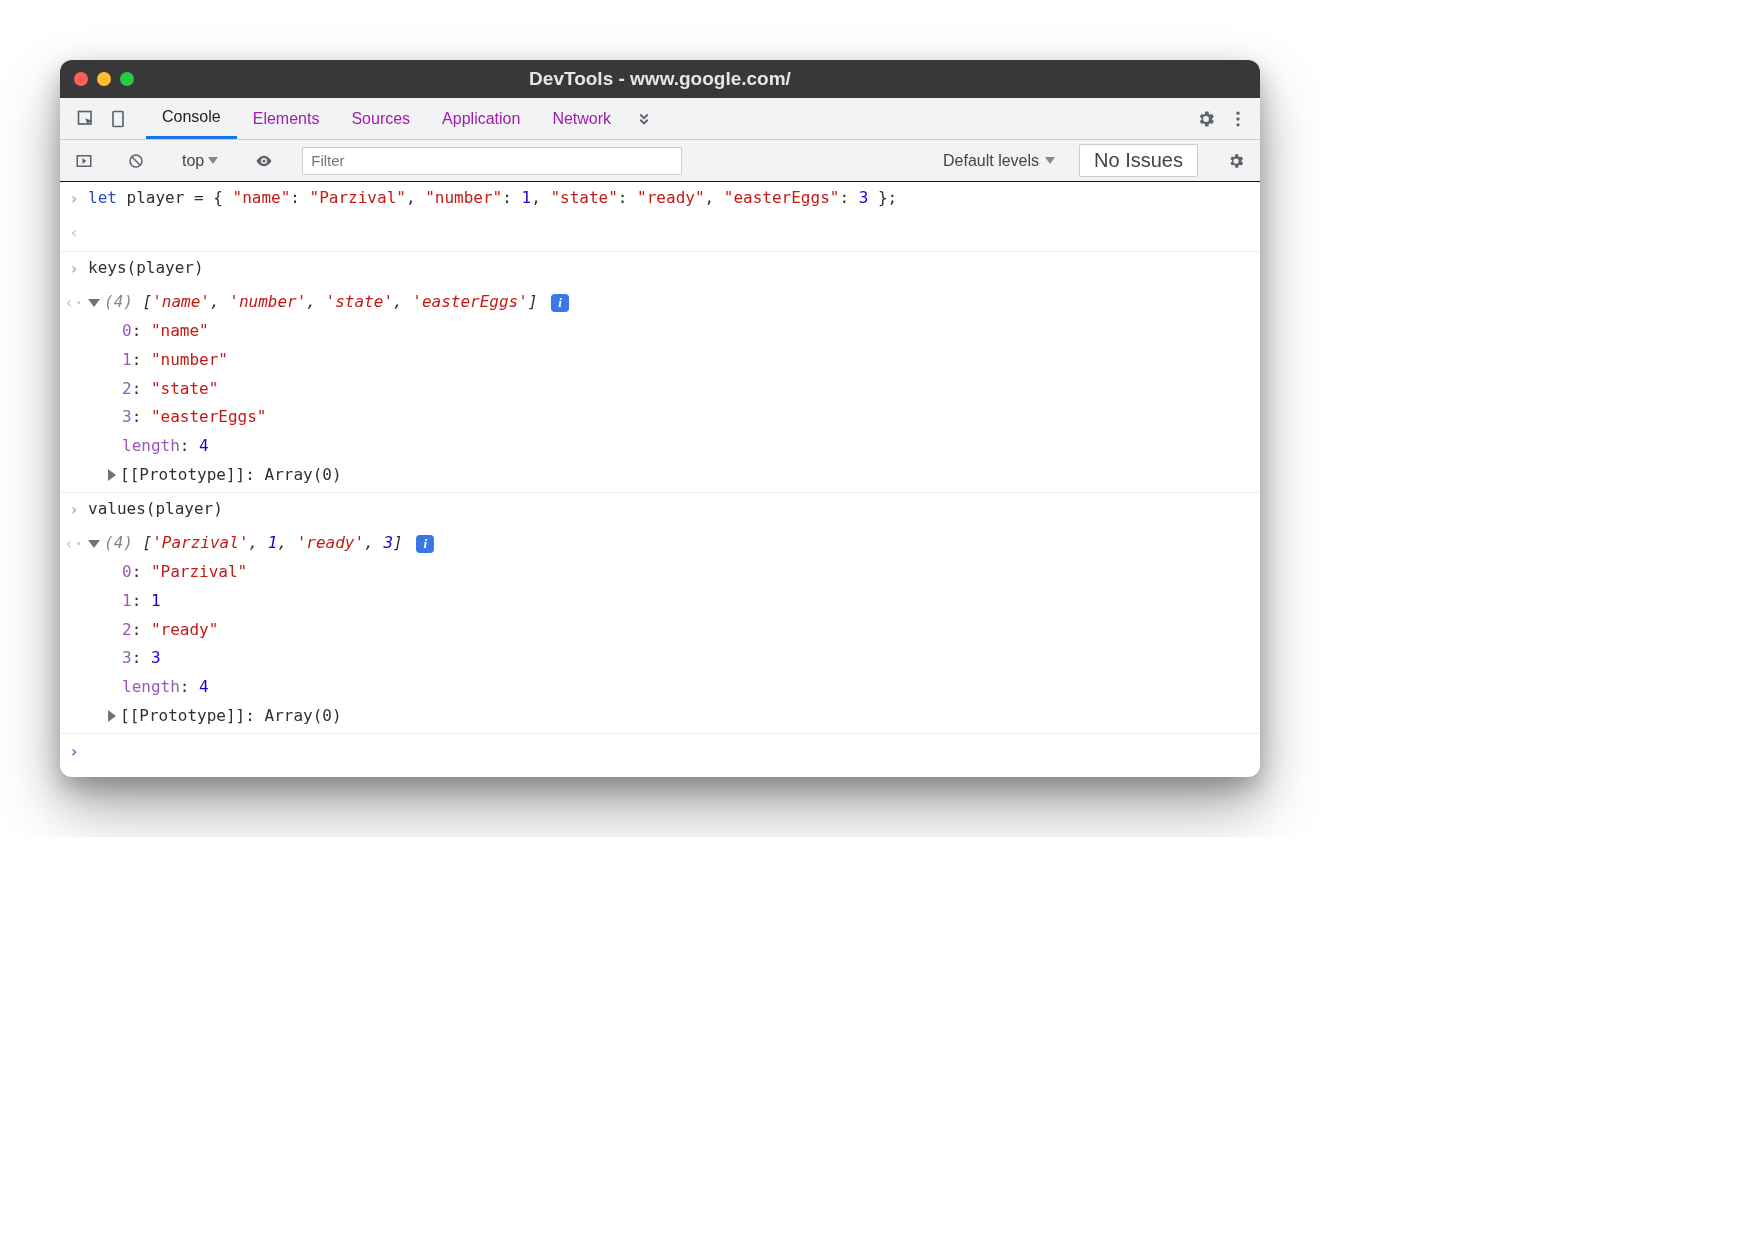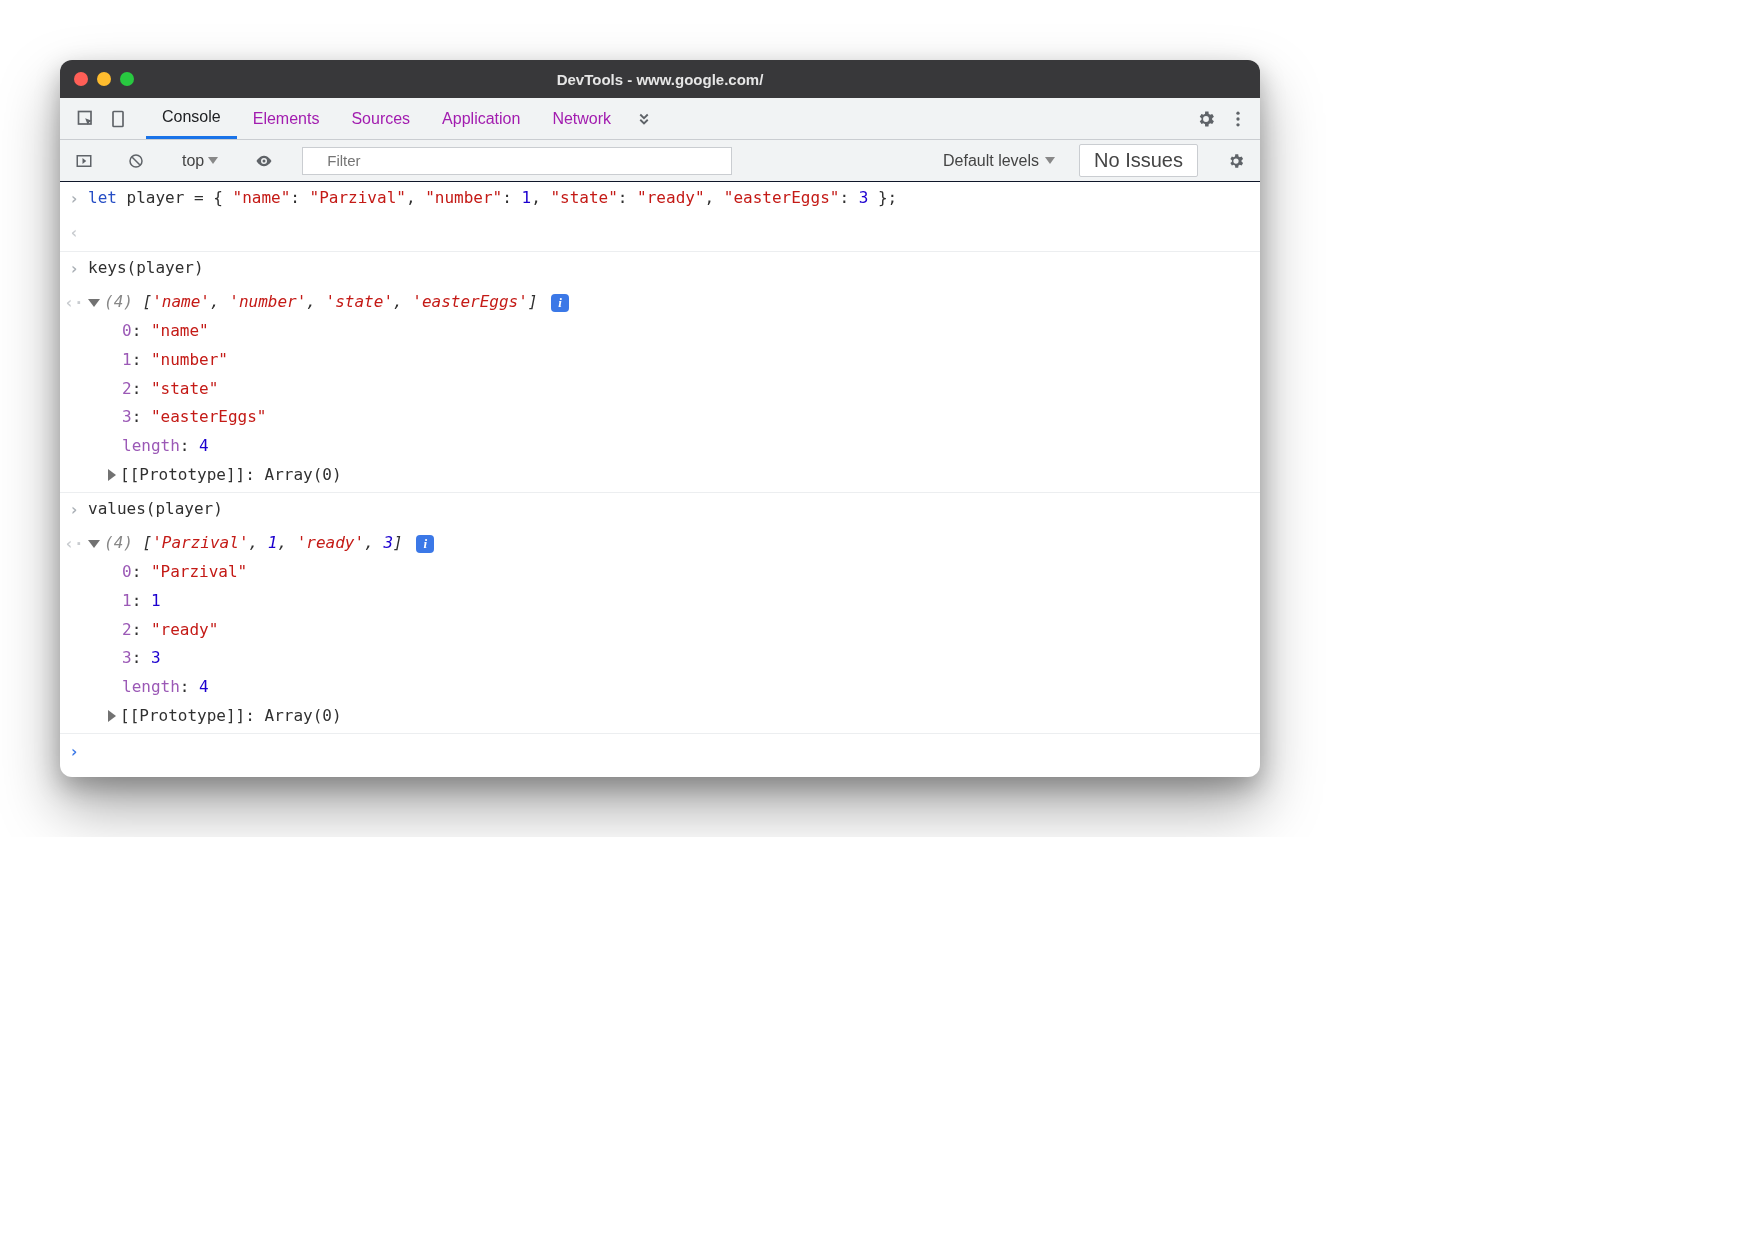--- a/index.html
+++ b/index.html
@@ -24,21 +24,21 @@
     padding: 0 14px;
     position: relative;
   }
   .traffic { display: flex; gap: 9px; }
   .dot { width: 14px; height: 14px; border-radius: 50%; }
   .dot.red { background: #ff5f57; }
   .dot.yellow { background: #febc2e; }
   .dot.green { background: #28c840; }
   .title {
     position: absolute; left: 0; right: 0; text-align: center;
-    color: #e6e6e6; font-size: 15px; font-weight: 600;
+    color: #e6e6e6; font-size: 19px; font-weight: 600;
     pointer-events: none;
   }
   .tabbar {
     background: #f1f3f4;
     border-bottom: 1px solid #cacdd1;
     display: flex; align-items: stretch;
     height: 42px;
     padding: 0 6px 0 10px;
   }
   .tabbar .spacer { flex: 1; }
@@ -64,23 +64,23 @@
     gap: 24px;
   }
   .tb-btn { width:28px; height:28px; display:flex; align-items:center; justify-content:center; color:#5f6368;}
   .tb-btn svg { width:18px; height:18px; }
   .ctx-sel {
     display:flex; align-items:center; gap:4px;
     color:#444; font-size:16px; padding: 2px 8px;
   }
   .tri-down { border-left:5px solid transparent;border-right:5px solid transparent;border-top:7px solid #888; }
   .filter {
-    flex: 0 0 auto; width: 430px; height: 28px;
+    flex: 0 0 auto; width: 380px; height: 28px;
     border: 1px solid #cacdd1; background:#fff;
-    padding: 2px 24px; font-size:15px; color:#555;
+    padding: 2px 8px; font-size:15px; color:#555;
   }
   .levels { color:#444; font-size:16px; display:flex;align-items:center;gap:6px; margin-left:auto; }
   .issues {
     border:1px solid #cacdd1; background:#fff;
     padding: 4px 14px; font-size:20px; color:#444; border-radius:2px;
   }
   .console {
     font-family: Menlo, Consolas, monospace;
     font-size: 16px; line-height: 1.8;
     color: #303030;

